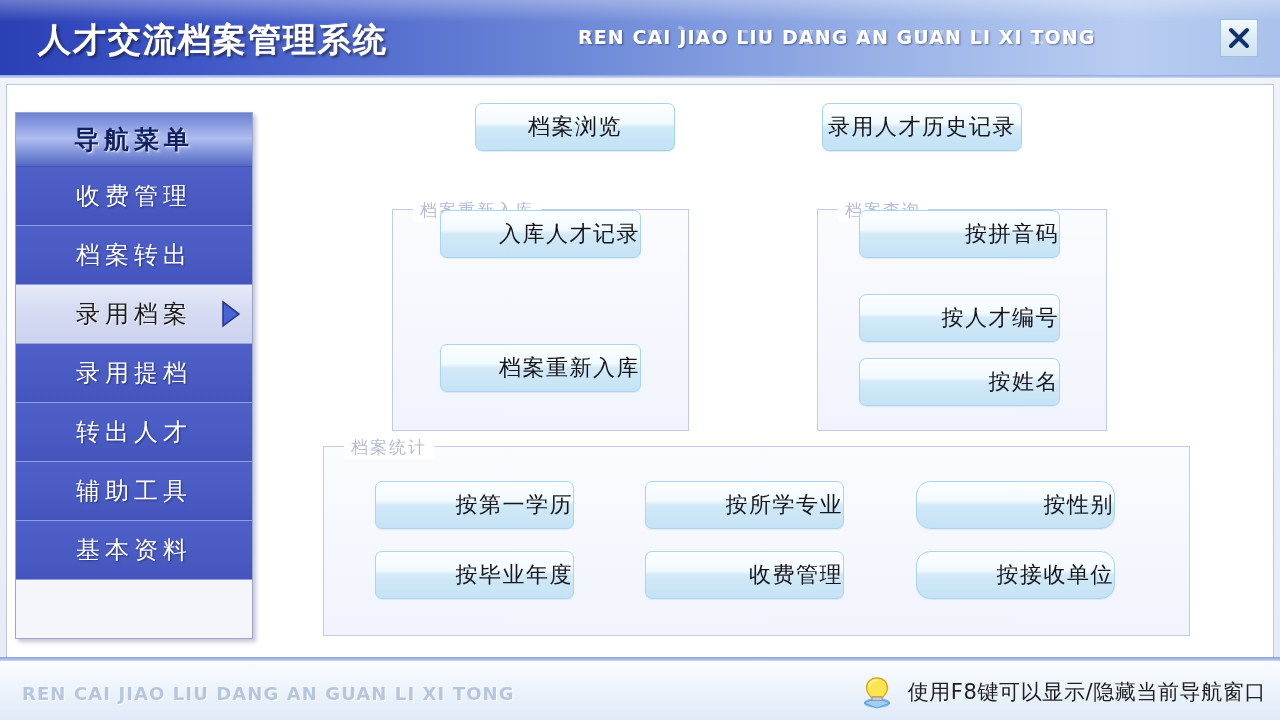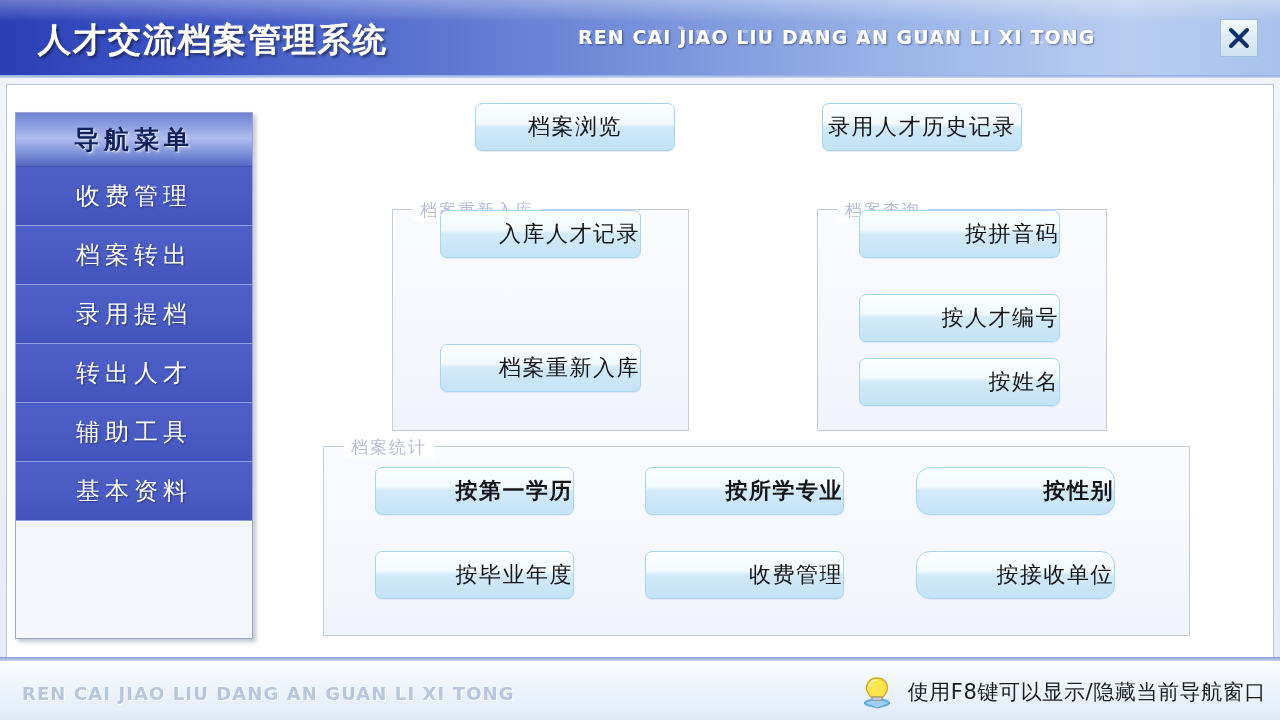--- a/index.html
+++ b/index.html
@@ -164,21 +164,21 @@
 
   #gb-query .btn { left: 41px; width: 201px; }
   #gb-query .btn:nth-of-type(1) { top: 20px; }
   #gb-query .btn:nth-of-type(2) { top: 84px; }
   #gb-query .btn:nth-of-type(3) { top: 148px; }
 
   #gb-stats .btn { width: 199px; }
   #gb-stats .c1 { left: 51px; }
   #gb-stats .c2 { left: 321px; }
   #gb-stats .c3 { left: 592px; border-radius: 14px; }
-  #gb-stats .r1 { top: 20px; font-weight: bold; }
+  #gb-stats .r1 { top: 34px; }
   #gb-stats .r2 { top: 104px; }
 
   
   #statusbar {
     position:absolute; left:0; top: 660px; width:1280px; height: 60px;
     background: linear-gradient(to bottom, #fbfcfe 0%, #eef4fb 45%, #dfeaf8 100%);
     border-top: 1px solid #d9c9a8;
   }
   #statusbar::before {
     content:""; position:absolute; left:0; top:-4px; width:100%; height:4px;
@@ -222,20 +222,28 @@
       <div id="sidebar">
         <div id="nav-header">
           <span>导航菜单</span>
         </div>
 
         <div class="nav-item">
           <span class="nav-label">收费管理</span>
         </div>
         <div class="nav-item">
           <span class="nav-label">档案转出</span>
+        </div>
+        <div class="nav-item selected">
+          <span class="nav-label">录用档案</span>
+          <span class="nav-arrow">
+            <svg width="22" height="28" viewBox="0 0 22 28">
+              <path d="M3 2 L19 14 L3 26 Z" fill="#4a64d8" stroke="#2c3a86" stroke-width="1.6"></path>
+            </svg>
+          </span>
         </div>
         <div class="nav-item">
           <span class="nav-label">录用提档</span>
         </div>
         <div class="nav-item">
           <span class="nav-label">转出人才</span>
         </div>
         <div class="nav-item">
           <span class="nav-label">辅助工具</span>
         </div>

